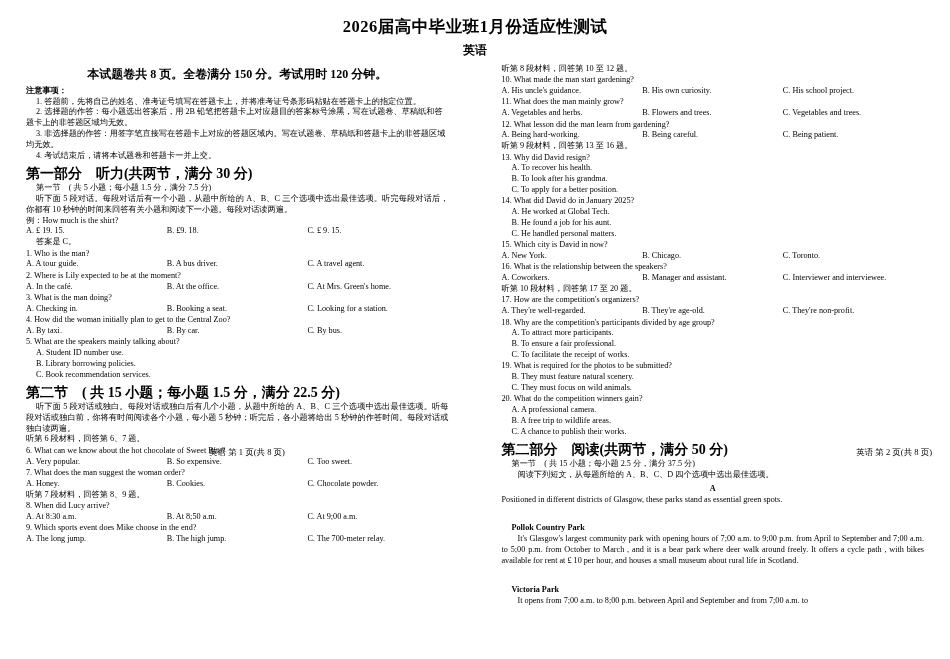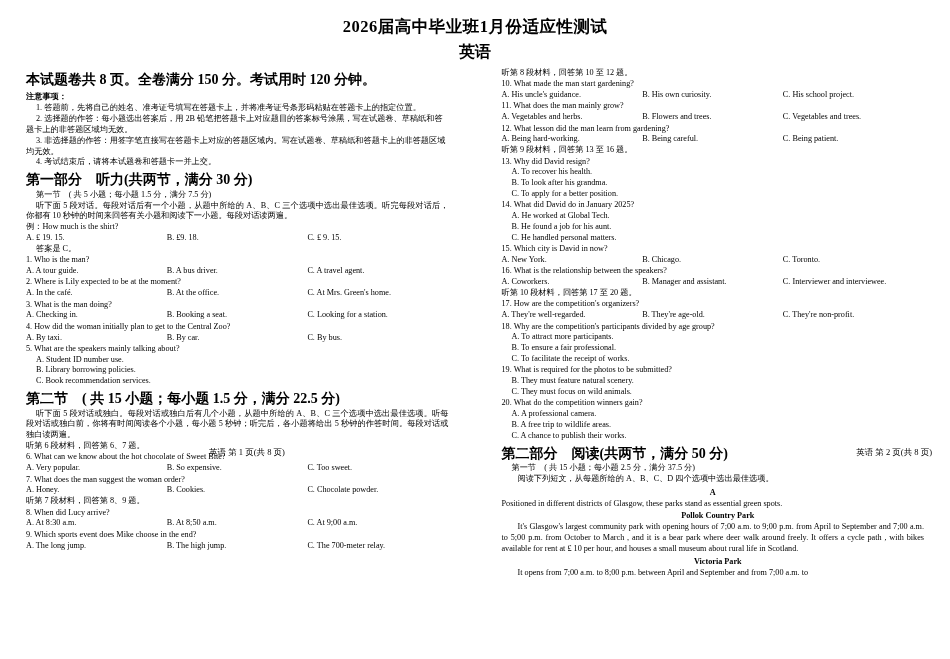--- a/index.html
+++ b/index.html
@@ -32,28 +32,28 @@
   }
   .title{
     text-align:center;
     font-size:16.5px;
     font-weight:bold;
     letter-spacing:0.5px;
     margin:2px 0 4px 0;
   }
   .subtitle{
     text-align:center;
-    font-size:16px;
+    font-size:12px;
     font-weight:bold;
     margin:0 0 5px 0;
   }
   .center-bold{
-    text-align:left;
-    font-weight:bold;
-    font-size:14px;
+    text-align:center;
+    font-weight:bold;
+    font-size:12px;
     margin:3px 0 3px 0;
   }
   .bold{font-weight:bold;}
   p{margin:0;}
   .ind1{text-indent:16px;}
   .ind2{text-indent:10px;}
   .sec-head{
     font-weight:bold;
     font-size:14px;
     margin-top:3px;
@@ -74,22 +74,21 @@
     font-size:8.5px;
   }
   .footer .f1{
     position:absolute;left:12px;width:470px;text-align:center;
   }
   .footer .f2{
     position:absolute;left:462px;width:470px;text-align:right;
   }
   .passage-title{
     font-weight:bold;
-    margin-top:2px;
-    text-align:center;
+    margin-top:18px;
   }
   .passage-letter{
     text-align:center;
     font-weight:bold;
     margin-top:3px;
   }
   .just{text-align:justify;}
 </style>
 </head>
 <body>

